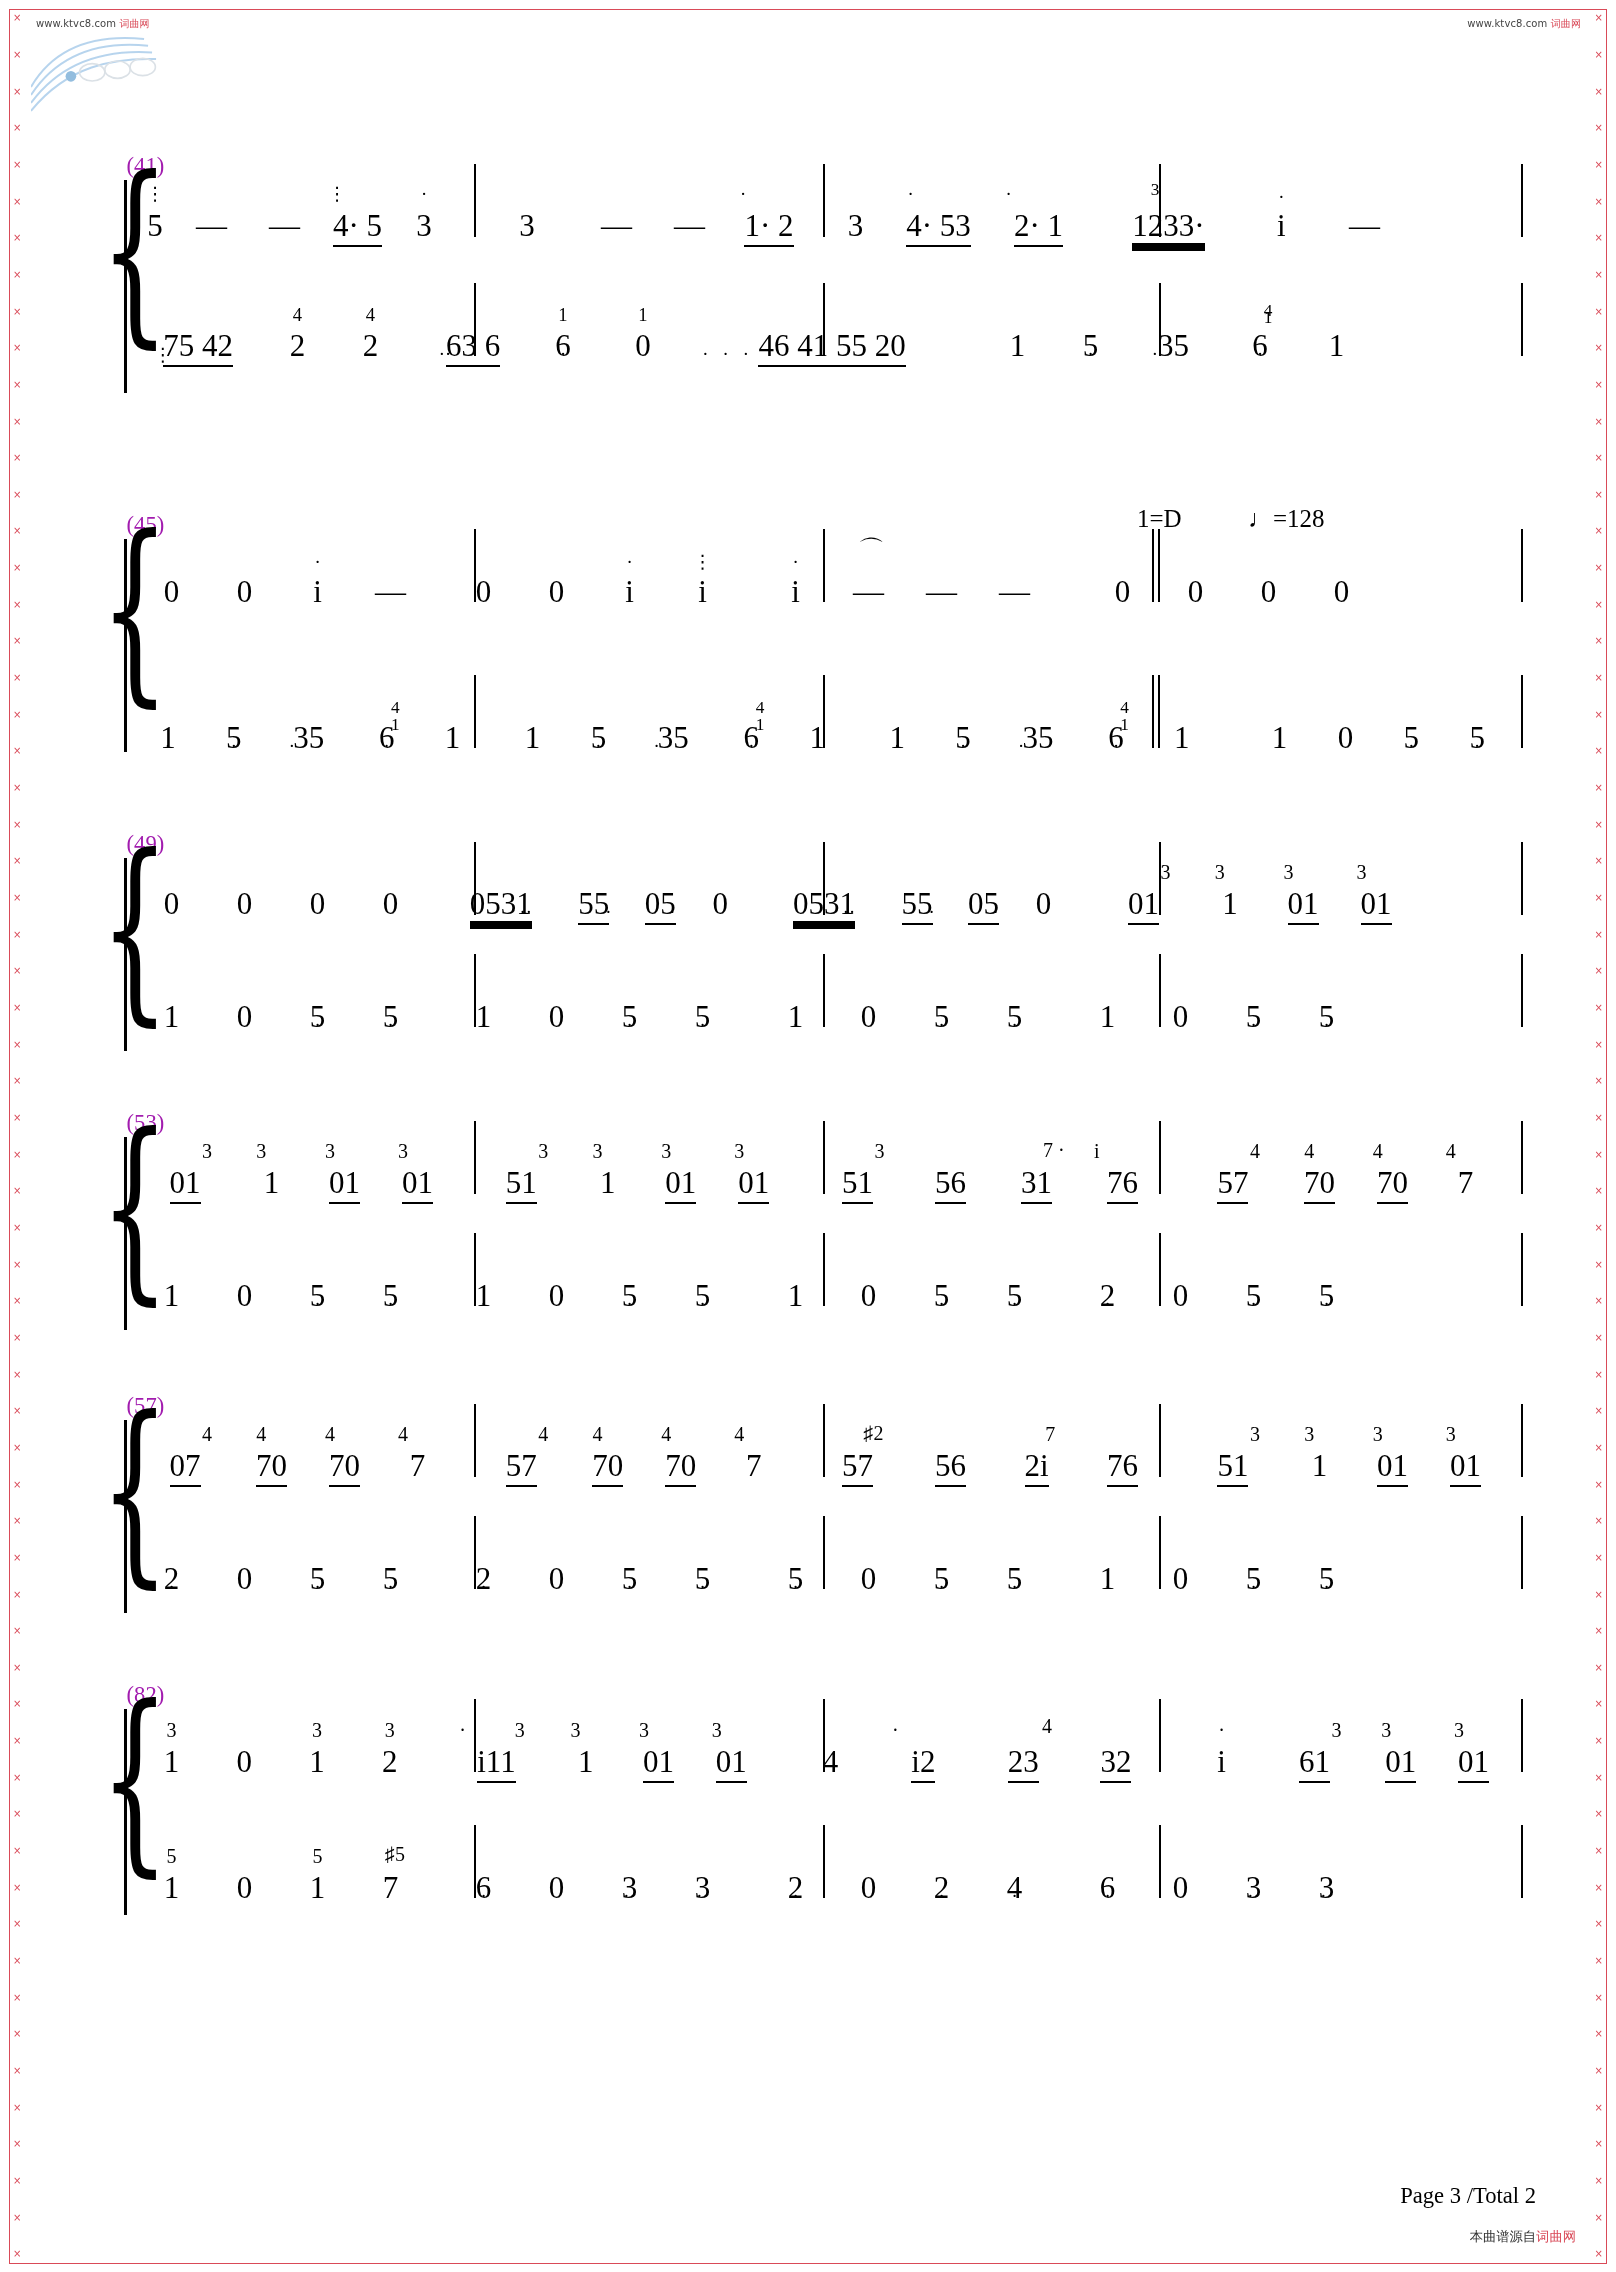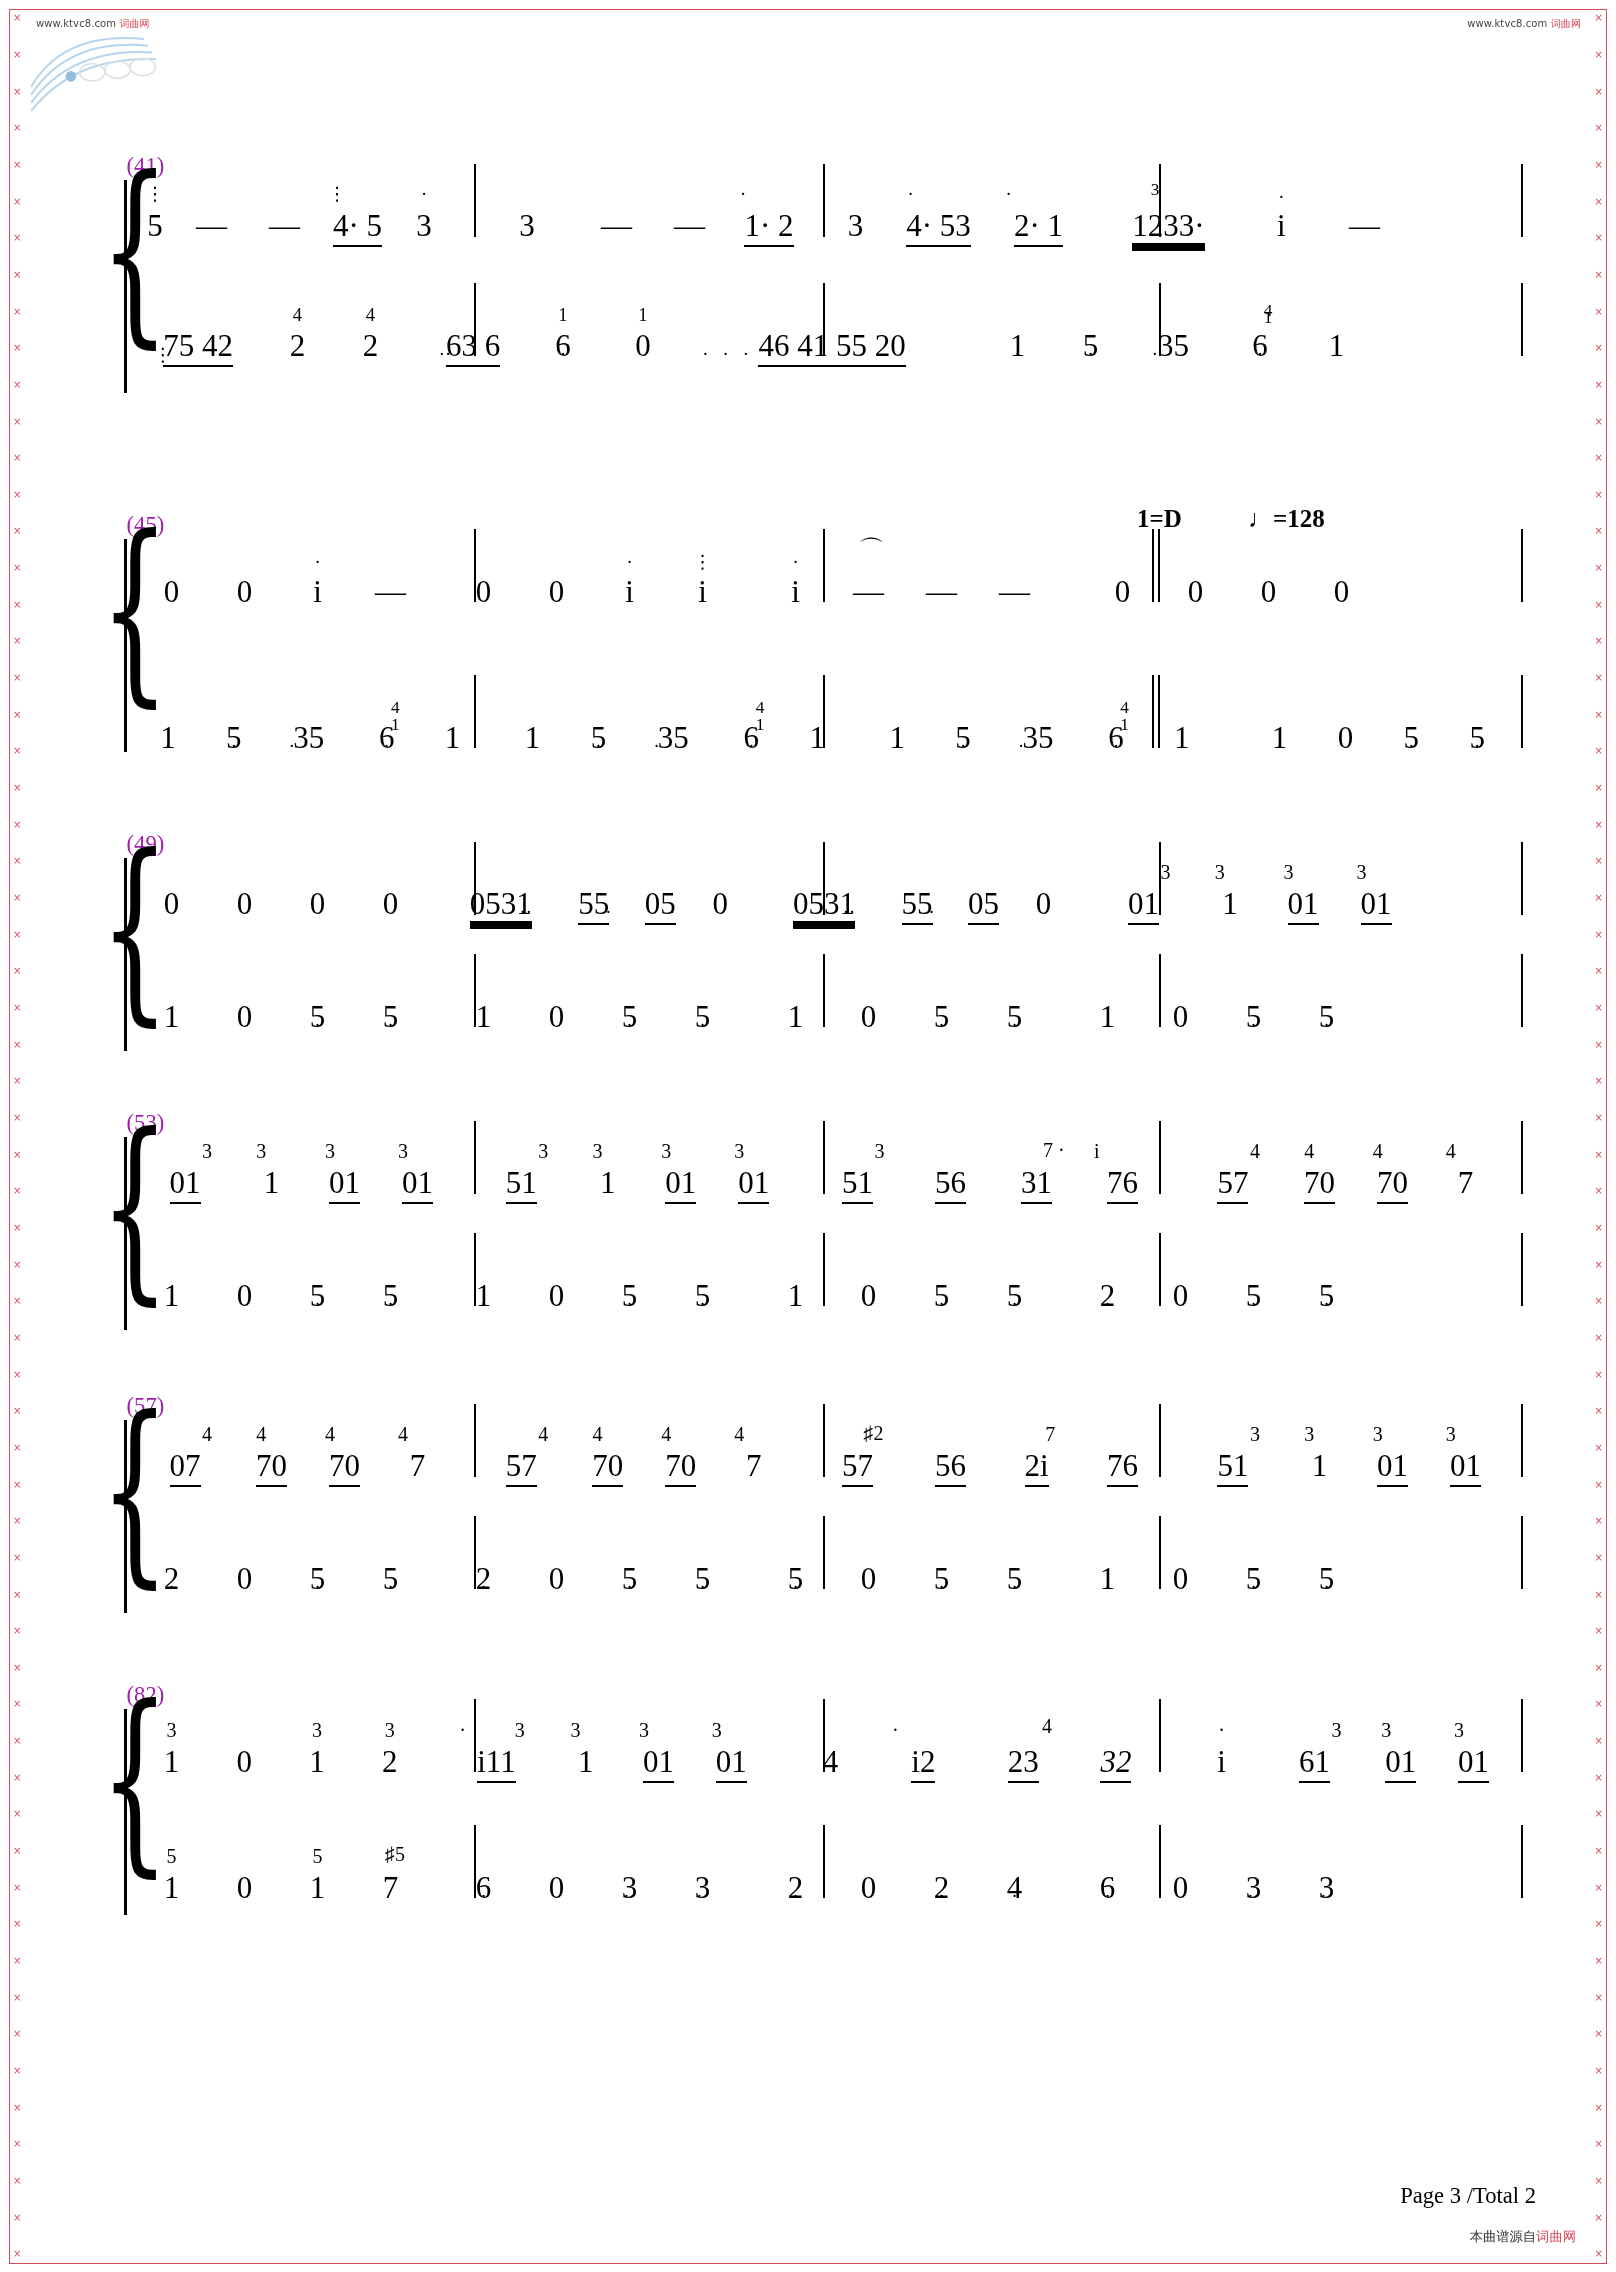--- a/index.html
+++ b/index.html
@@ -116,21 +116,20 @@
   .dbl:after  { left:6px; }
   .u1 { border-bottom:2px solid #000; padding-bottom:2px; }
   .u2 { box-shadow:0 3.3px 0 0 #000, 0 8px 0 0 #000; }
   .dotU { position:absolute; left:50%; transform:translateX(-50%); font-size:18.6px; line-height:6.6px; }
   .dotD { position:absolute; left:50%; transform:translateX(-50%); font-size:18.6px; line-height:6.6px; }
 
   .tempo {
     position:absolute;
     font-size:25px;
     font-family:"Liberation Serif", serif;
-    font-weight:bold;
   }
   .footer {
     position:absolute;
     right:80px; bottom:64px;
     font-size:22.6px;
     font-family:"Liberation Serif", serif;
   }
   .footer-cn {
     position:absolute;
     right:40px; bottom:26.6px;
@@ -580,21 +579,21 @@
         <span class="cell" style="width:73px;"><span class="dotU" style="top:-17.3px;font-size:20px">3</span>2</span>
         <span class="bar" style="left:339px;"></span>
         <span class="cell" style="width:106px;margin-left:17.3px;"><span class="dotU" style="top:-17.3px;left:18%;font-size:20px">·</span><span class="dotU" style="top:-17.3px;left:72%;font-size:20px">3</span><span class="u1">i11</span></span>
         <span class="cell" style="width:73px;"><span class="dotU" style="top:-17.3px;left:36%;font-size:20px">3</span>1</span>
         <span class="cell" style="width:73px;"><span class="dotU" style="top:-17.3px;left:30%;font-size:20px">3</span><span class="u1">01</span></span>
         <span class="cell" style="width:73px;"><span class="dotU" style="top:-17.3px;left:30%;font-size:20px">3</span><span class="u1">01</span></span>
         <span class="bar" style="left:688px;"></span>
         <span class="cell" style="width:86px;margin-left:20px;">4</span>
         <span class="cell" style="width:100px;"><span class="dotU" style="top:-17.3px;left:22%;font-size:20px">·</span><span class="u1">i2</span></span>
         <span class="cell" style="width:100px;"><span class="dotU" style="top:-21px;left:74%;font-size:20px">4</span><span class="u1">23</span></span>
-        <span class="cell" style="width:86px;font-style:italic;"><span class="u1">32</span></span>
+        <span class="cell" style="width:86px;"><span class="u1">32</span></span>
         <span class="bar" style="left:1024px;"></span>
         <span class="cell" style="width:86px;margin-left:20px;"><span class="dotU" style="top:-17.3px;font-size:20px">·</span>i</span>
         <span class="cell" style="width:100px;"><span class="dotU" style="top:-17.3px;left:72%;font-size:20px">3</span><span class="u1">61</span></span>
         <span class="cell" style="width:73px;"><span class="dotU" style="top:-17.3px;left:30%;font-size:20px">3</span><span class="u1">01</span></span>
         <span class="cell" style="width:73px;"><span class="dotU" style="top:-17.3px;left:30%;font-size:20px">3</span><span class="u1">01</span></span>
         <span class="bar" style="left:1386px;"></span>
       </div>
 
       <div class="staff-row" style="top:146px;">
         <span class="cell" style="width:73px;"><span class="dotU" style="top:-17.3px;font-size:20px">5</span><span class="dotD" style="top:22.6px">·</span>1</span>

